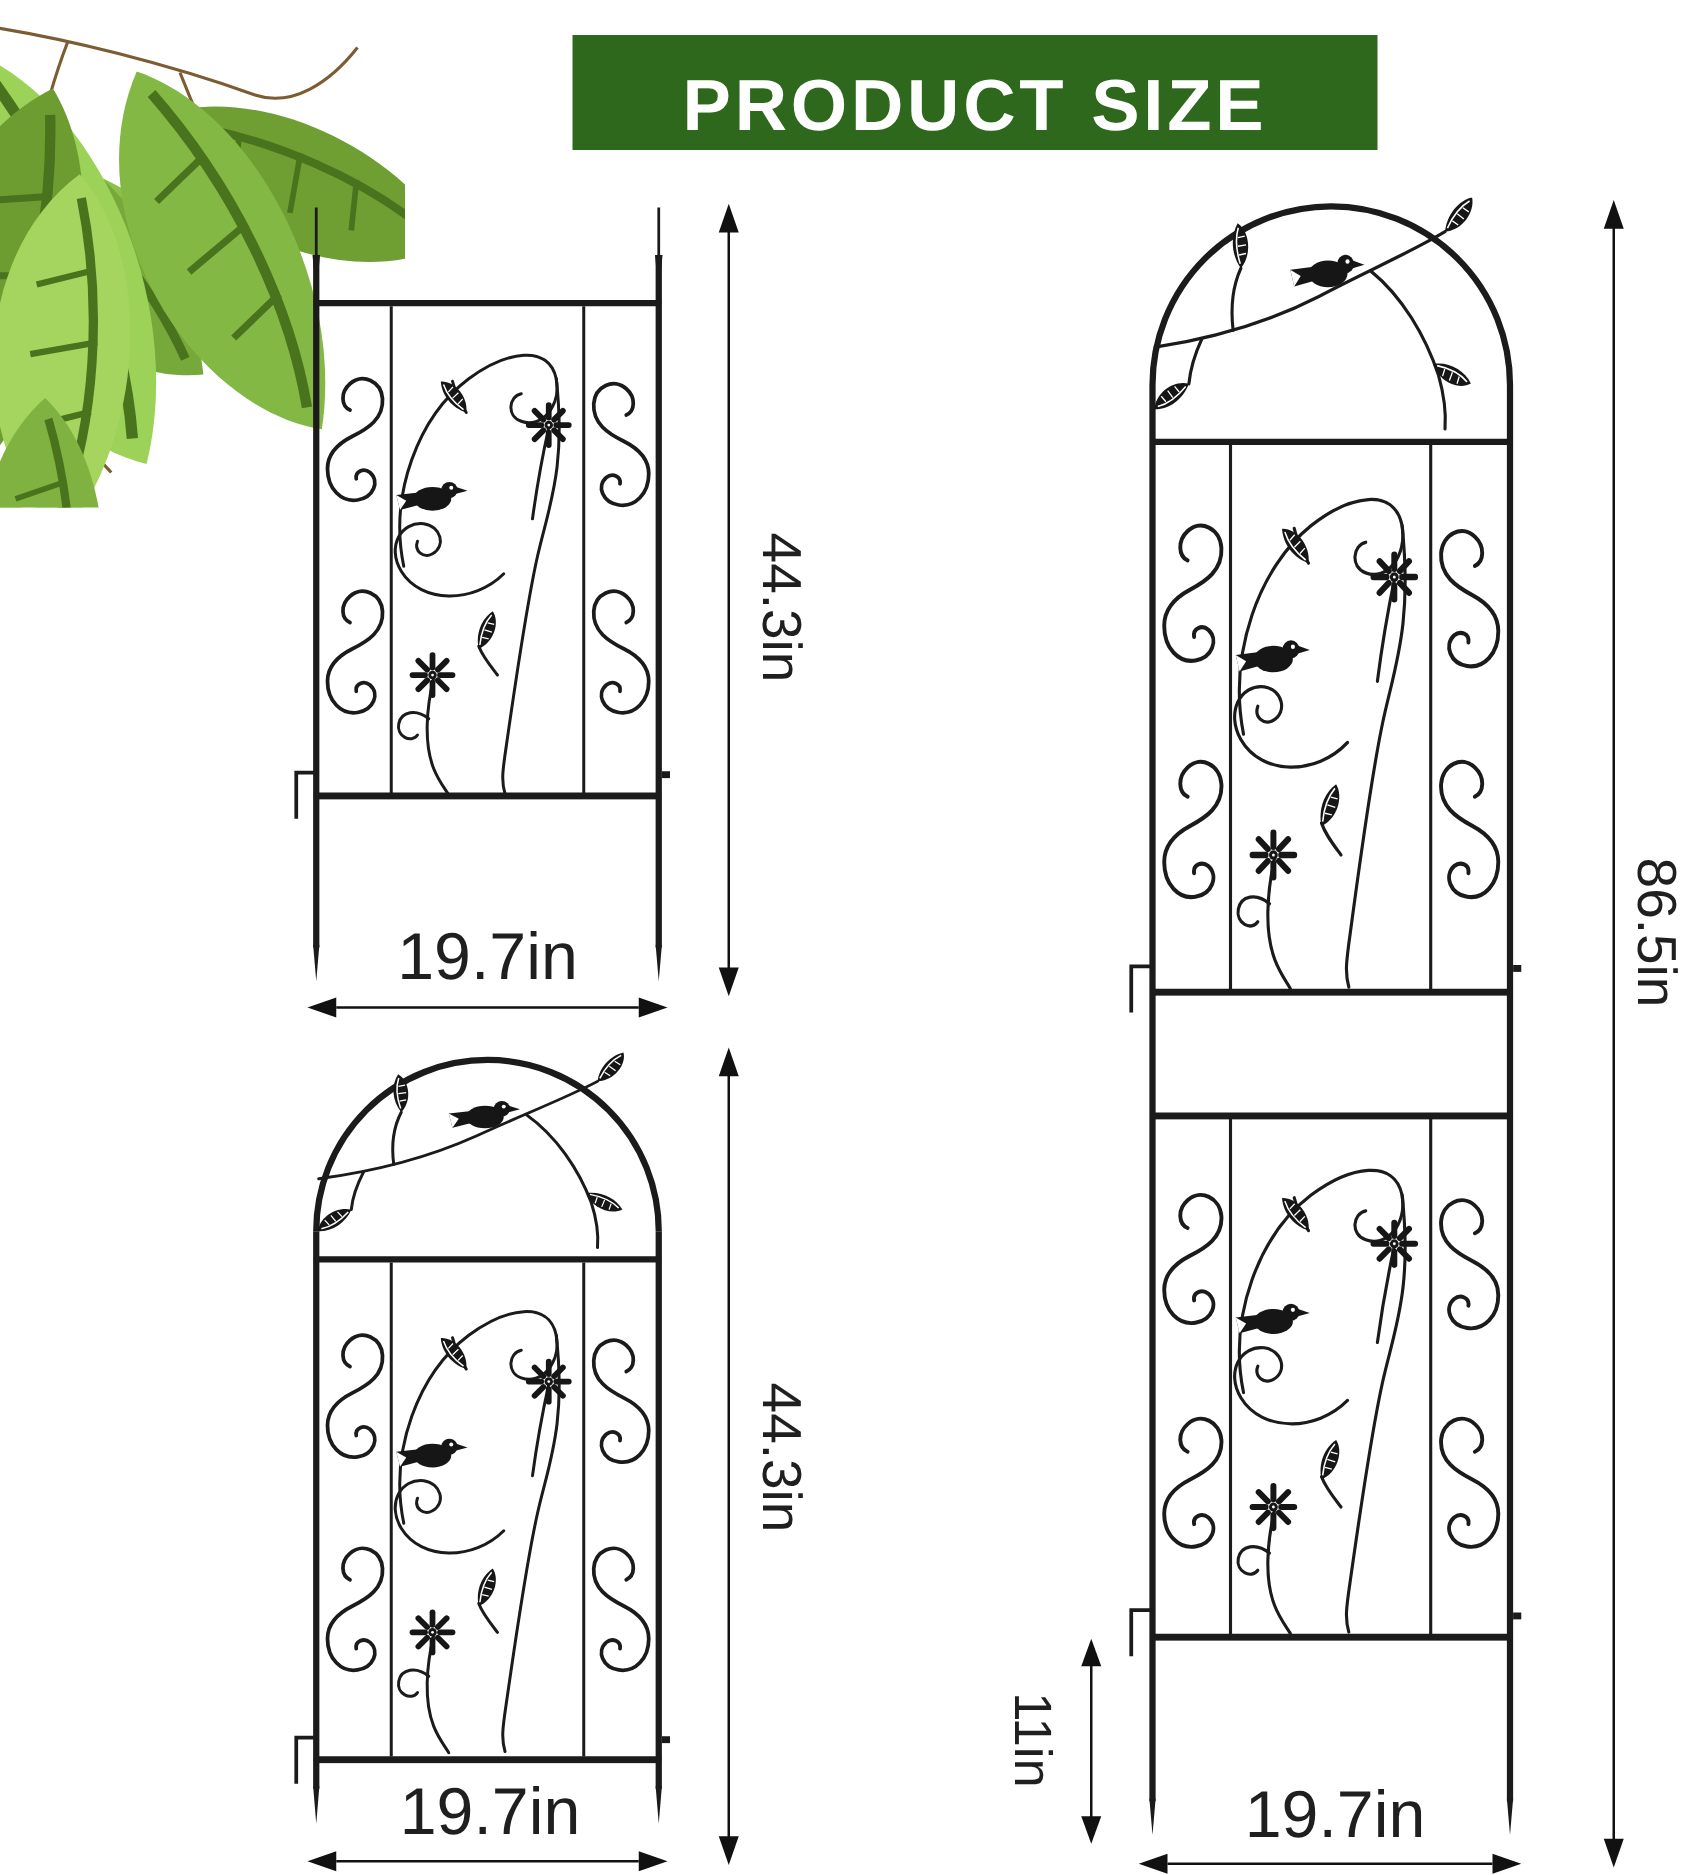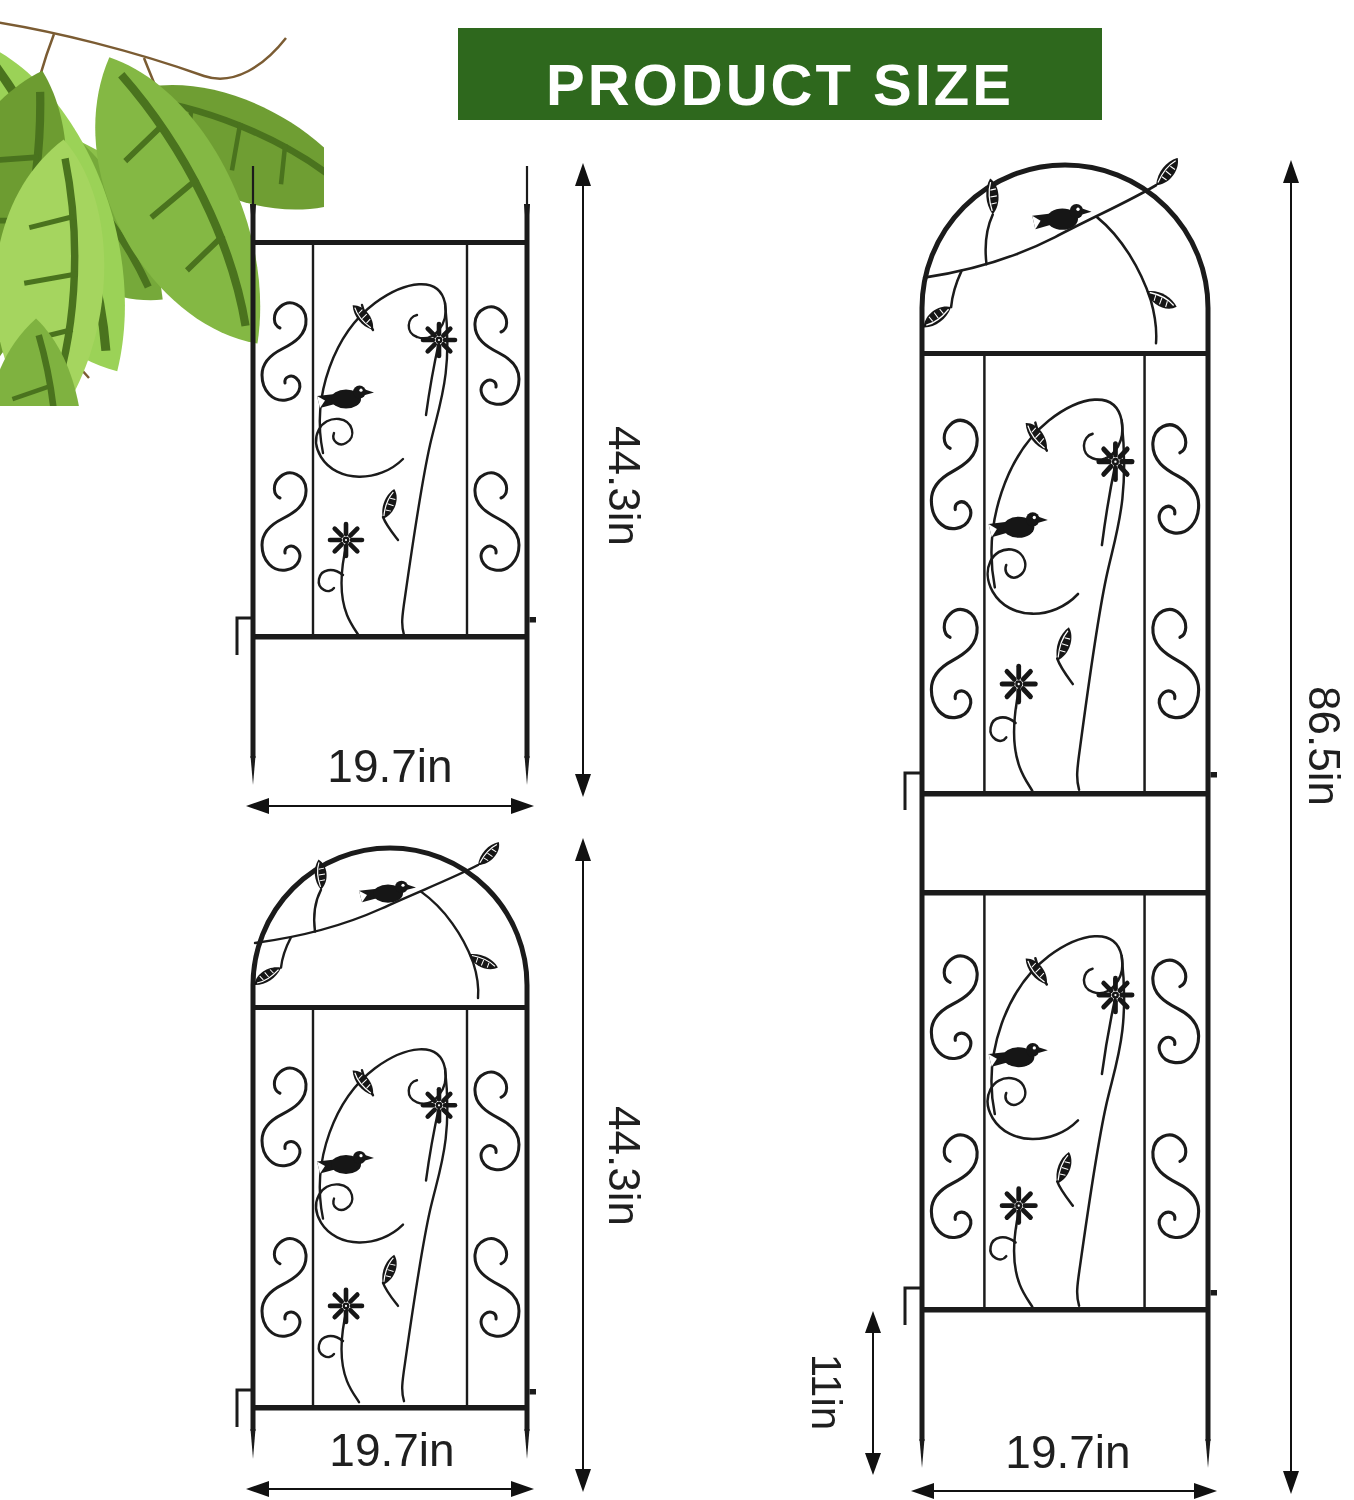--- a/index.html
+++ b/index.html
@@ -2,21 +2,21 @@
 <html><head>
 <meta charset="utf-8">
 <style>
   html,body{margin:0;padding:0;background:#fff;}
   #canvas{position:relative;width:1354px;height:1500px;background:#ffffff;overflow:hidden;
           font-family:"Liberation Sans", sans-serif;}
   .abs{position:absolute;}
   #banner{left:458px;top:28px;width:644px;height:92px;background:#2e681d;
           display:flex;align-items:center;justify-content:center;}
   #banner span{color:#ffffff;font-size:58px;font-weight:bold;letter-spacing:3px;white-space:nowrap;margin-top:21px;}
-  .dim-label{position:absolute;color:#1f1f1f;font-size:46px;white-space:nowrap;
+  .dim-label{position:absolute;color:#1f1f1f;font-size:53px;white-space:nowrap;
              transform:translate(-50%,-50%);}
   .dim-label.vert{transform:translate(-50%,-50%) rotate(90deg);font-size:44px;}
   .dim-label.small{font-size:42px;}
   svg{display:block;}
 </style>
 </head>
 <body>
 
 <div id="canvas">
 

